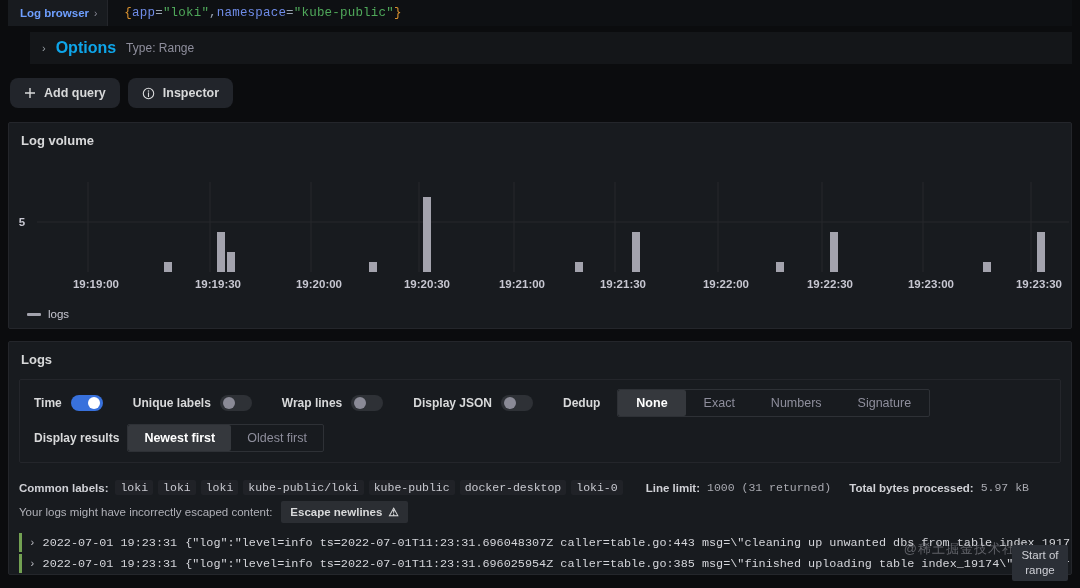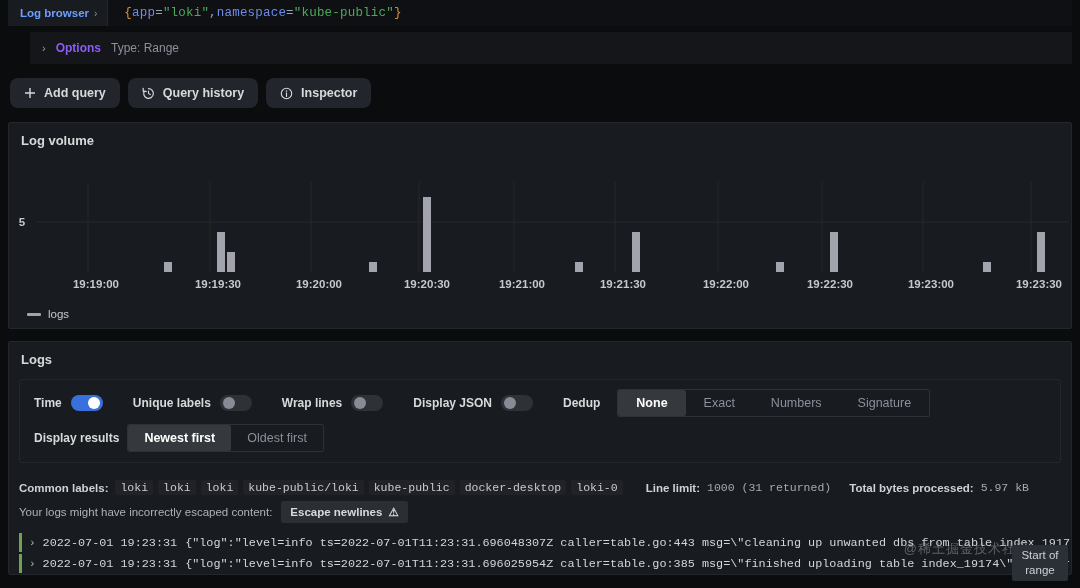--- a/index.html
+++ b/index.html
@@ -43,21 +43,21 @@
   .tok-str   { color: #4fa85a; }
 
   
   .options-row {
     display: flex; align-items: center; gap: 10px;
     height: 32px; margin: 6px 8px 0 30px;
     padding-left: 12px;
     background: #141619;
   }
   .options-row .chev { color: #9aa0a6; font-size: 11px; }
-  .options-label { font-size: 12px; font-weight: bold; color: #8b5cf6; }
+  .options-label { font-size: 16px; font-weight: bold; color: #0ea5e9; }
   .options-meta  { font-size: 12px; color: #8e8e9c; }
 
   
   .toolbar { display: flex; gap: 8px; padding: 14px 0 0 10px; }
   .tb-btn {
     display: flex; align-items: center; gap: 8px;
     height: 30px; padding: 0 14px;
     background: #22252b; border: none; border-radius: 8px;
     color: #d8d9da; font-size: 12.5px; font-weight: bold;
     font-family: "Liberation Sans", sans-serif;
@@ -217,30 +217,20 @@
   </div>
 
   <div class="toolbar">
     <button class="tb-btn">
       <span>
         <svg width="12" height="12" viewBox="0 0 12 12">
             <path d="M6 1v10M1 6h10" stroke="#d8d9da" stroke-width="1.4" fill="none"></path>
           </svg>
       </span>
       <span>Add query</span>
-    </button>
-    <button class="tb-btn">
-      <span>
-        <svg width="13" height="13" viewBox="0 0 14 14">
-          <path d="M7 1.8a5.2 5.2 0 1 1-4.6 2.8" stroke="#d8d9da" stroke-width="1.3" fill="none" stroke-linecap="round"></path>
-          <path d="M1.3 1.4v3.3h3.3" stroke="#d8d9da" stroke-width="1.3" fill="none" stroke-linecap="round" stroke-linejoin="round"></path>
-          <path d="M7 4.3V7l2 1.2" stroke="#d8d9da" stroke-width="1.2" fill="none" stroke-linecap="round"></path>
-        </svg>
-      </span>
-      <span>Query history</span>
     </button>
     <button class="tb-btn">
       <span>
         <svg width="13" height="13" viewBox="0 0 14 14">
           <circle cx="7" cy="7" r="5.6" stroke="#d8d9da" stroke-width="1.2" fill="none"></circle>
           <circle cx="7" cy="4.3" r=".85" fill="#d8d9da"></circle>
           <path d="M7 6.3v4" stroke="#d8d9da" stroke-width="1.2" stroke-linecap="round"></path>
         </svg>
       </span>
       <span>Inspector</span>

